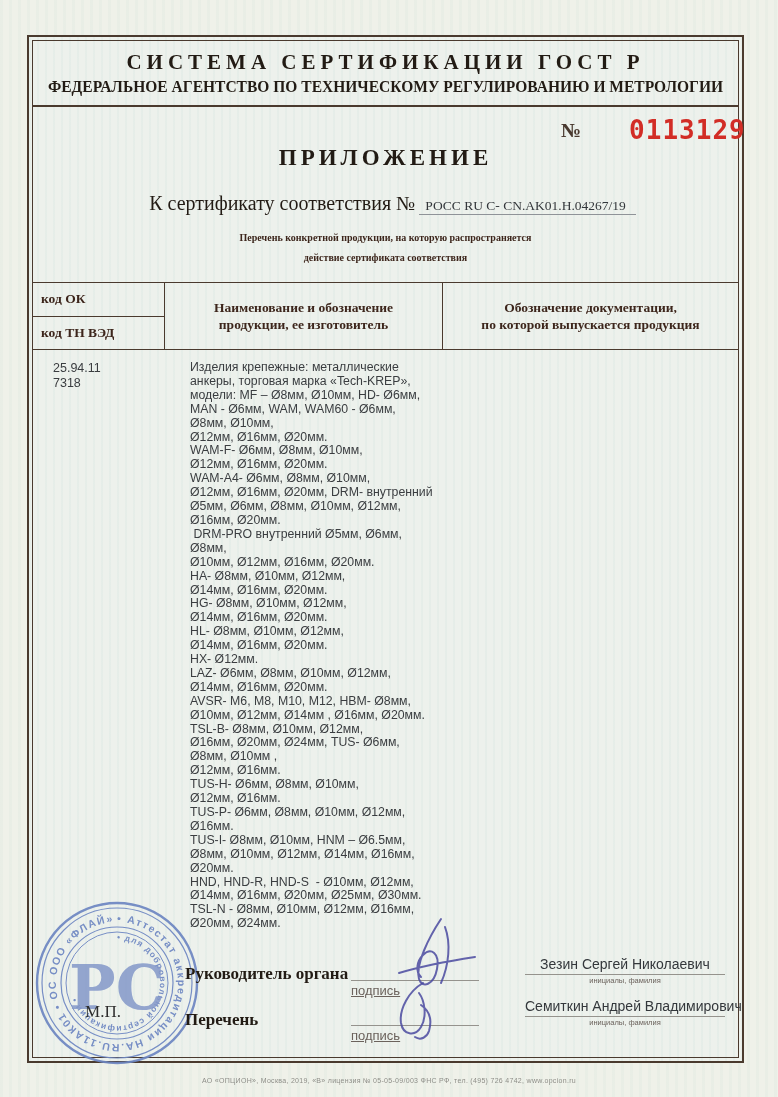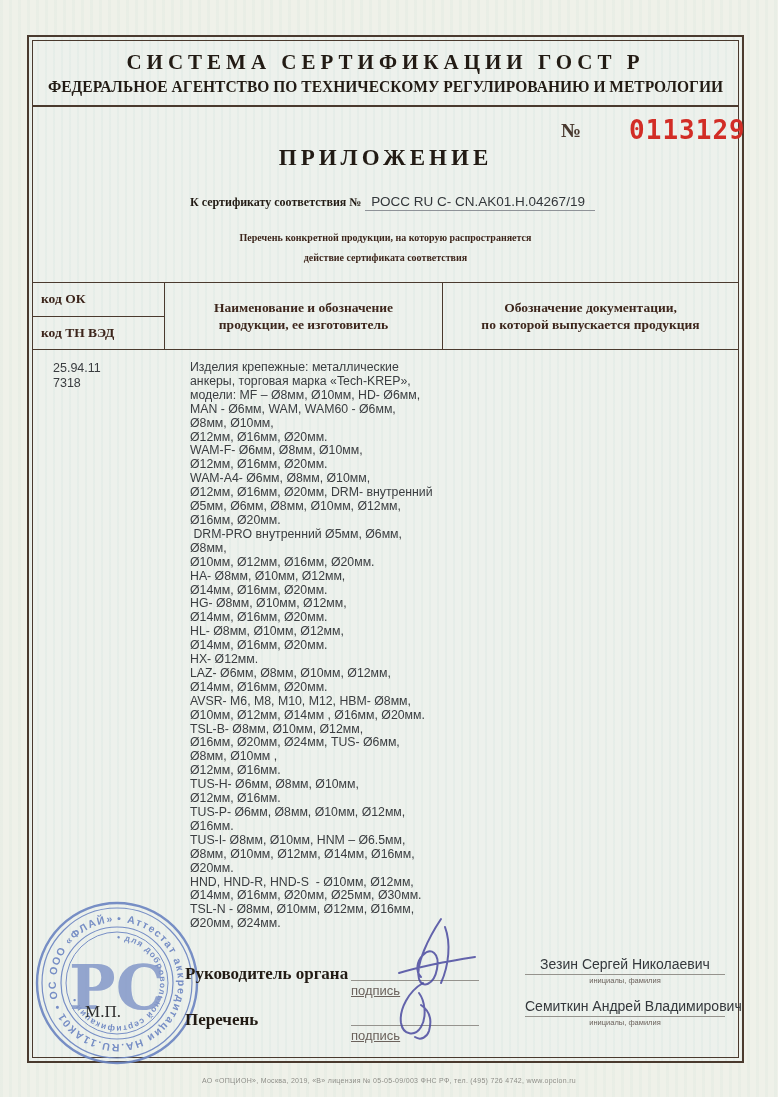--- a/index.html
+++ b/index.html
@@ -24,22 +24,22 @@
   .agency{margin-top:3px;font-size:16px;font-weight:bold;letter-spacing:0;color:var(--ink-dark);transform:scaleX(.97);}
 
   .blank-number{position:absolute;top:74px;left:528px;white-space:nowrap;}
   .no-sign{font-size:20px;font-weight:bold;color:#4a3a30;vertical-align:2px;}
   .no-digits{font-family:"DejaVu Sans Mono", monospace;font-size:26px;font-weight:bold;color:var(--ink-red);letter-spacing:1px;margin-left:44px;}
 
   .doc-title{position:absolute;top:104px;left:0;right:0;text-align:center;
     font-size:23px;font-weight:bold;letter-spacing:4px;color:var(--ink-dark);}
 
   .cert-ref{position:absolute;top:151px;left:0;right:0;text-align:center;white-space:nowrap;}
-  .cert-ref-label{font-size:12px;font-weight:bold;color:var(--ink-dark);margin-left:14px;}
-  .cert-ref-value{font-family:Liberation Sans, sans-serif;font-size:13.5px;color:#33373b;
+  .cert-ref-label{font-size:20px;font-weight:normal;color:var(--ink-dark);margin-left:14px;}
+  .cert-ref-value{font-family:Liberation Serif, serif;font-size:13.5px;color:#33373b;
     border-bottom:1px solid #8f9398;padding:0 10px 1px 6px;}
 
   .subtitle{position:absolute;top:187px;left:0;right:0;text-align:center;
     font-size:10px;font-weight:bold;line-height:20px;color:var(--ink-brown);}
 
   .head-table{position:absolute;top:241px;left:-1px;right:-1px;height:68px;display:flex;
     border:1px solid var(--frame);}
   .col-1{width:132px;border-right:1px solid var(--frame);display:flex;flex-direction:column;}
   .col-1 .cell{flex:1;display:flex;align-items:center;padding-left:8px;
     font-size:13.5px;font-weight:bold;color:var(--ink-brown);}

